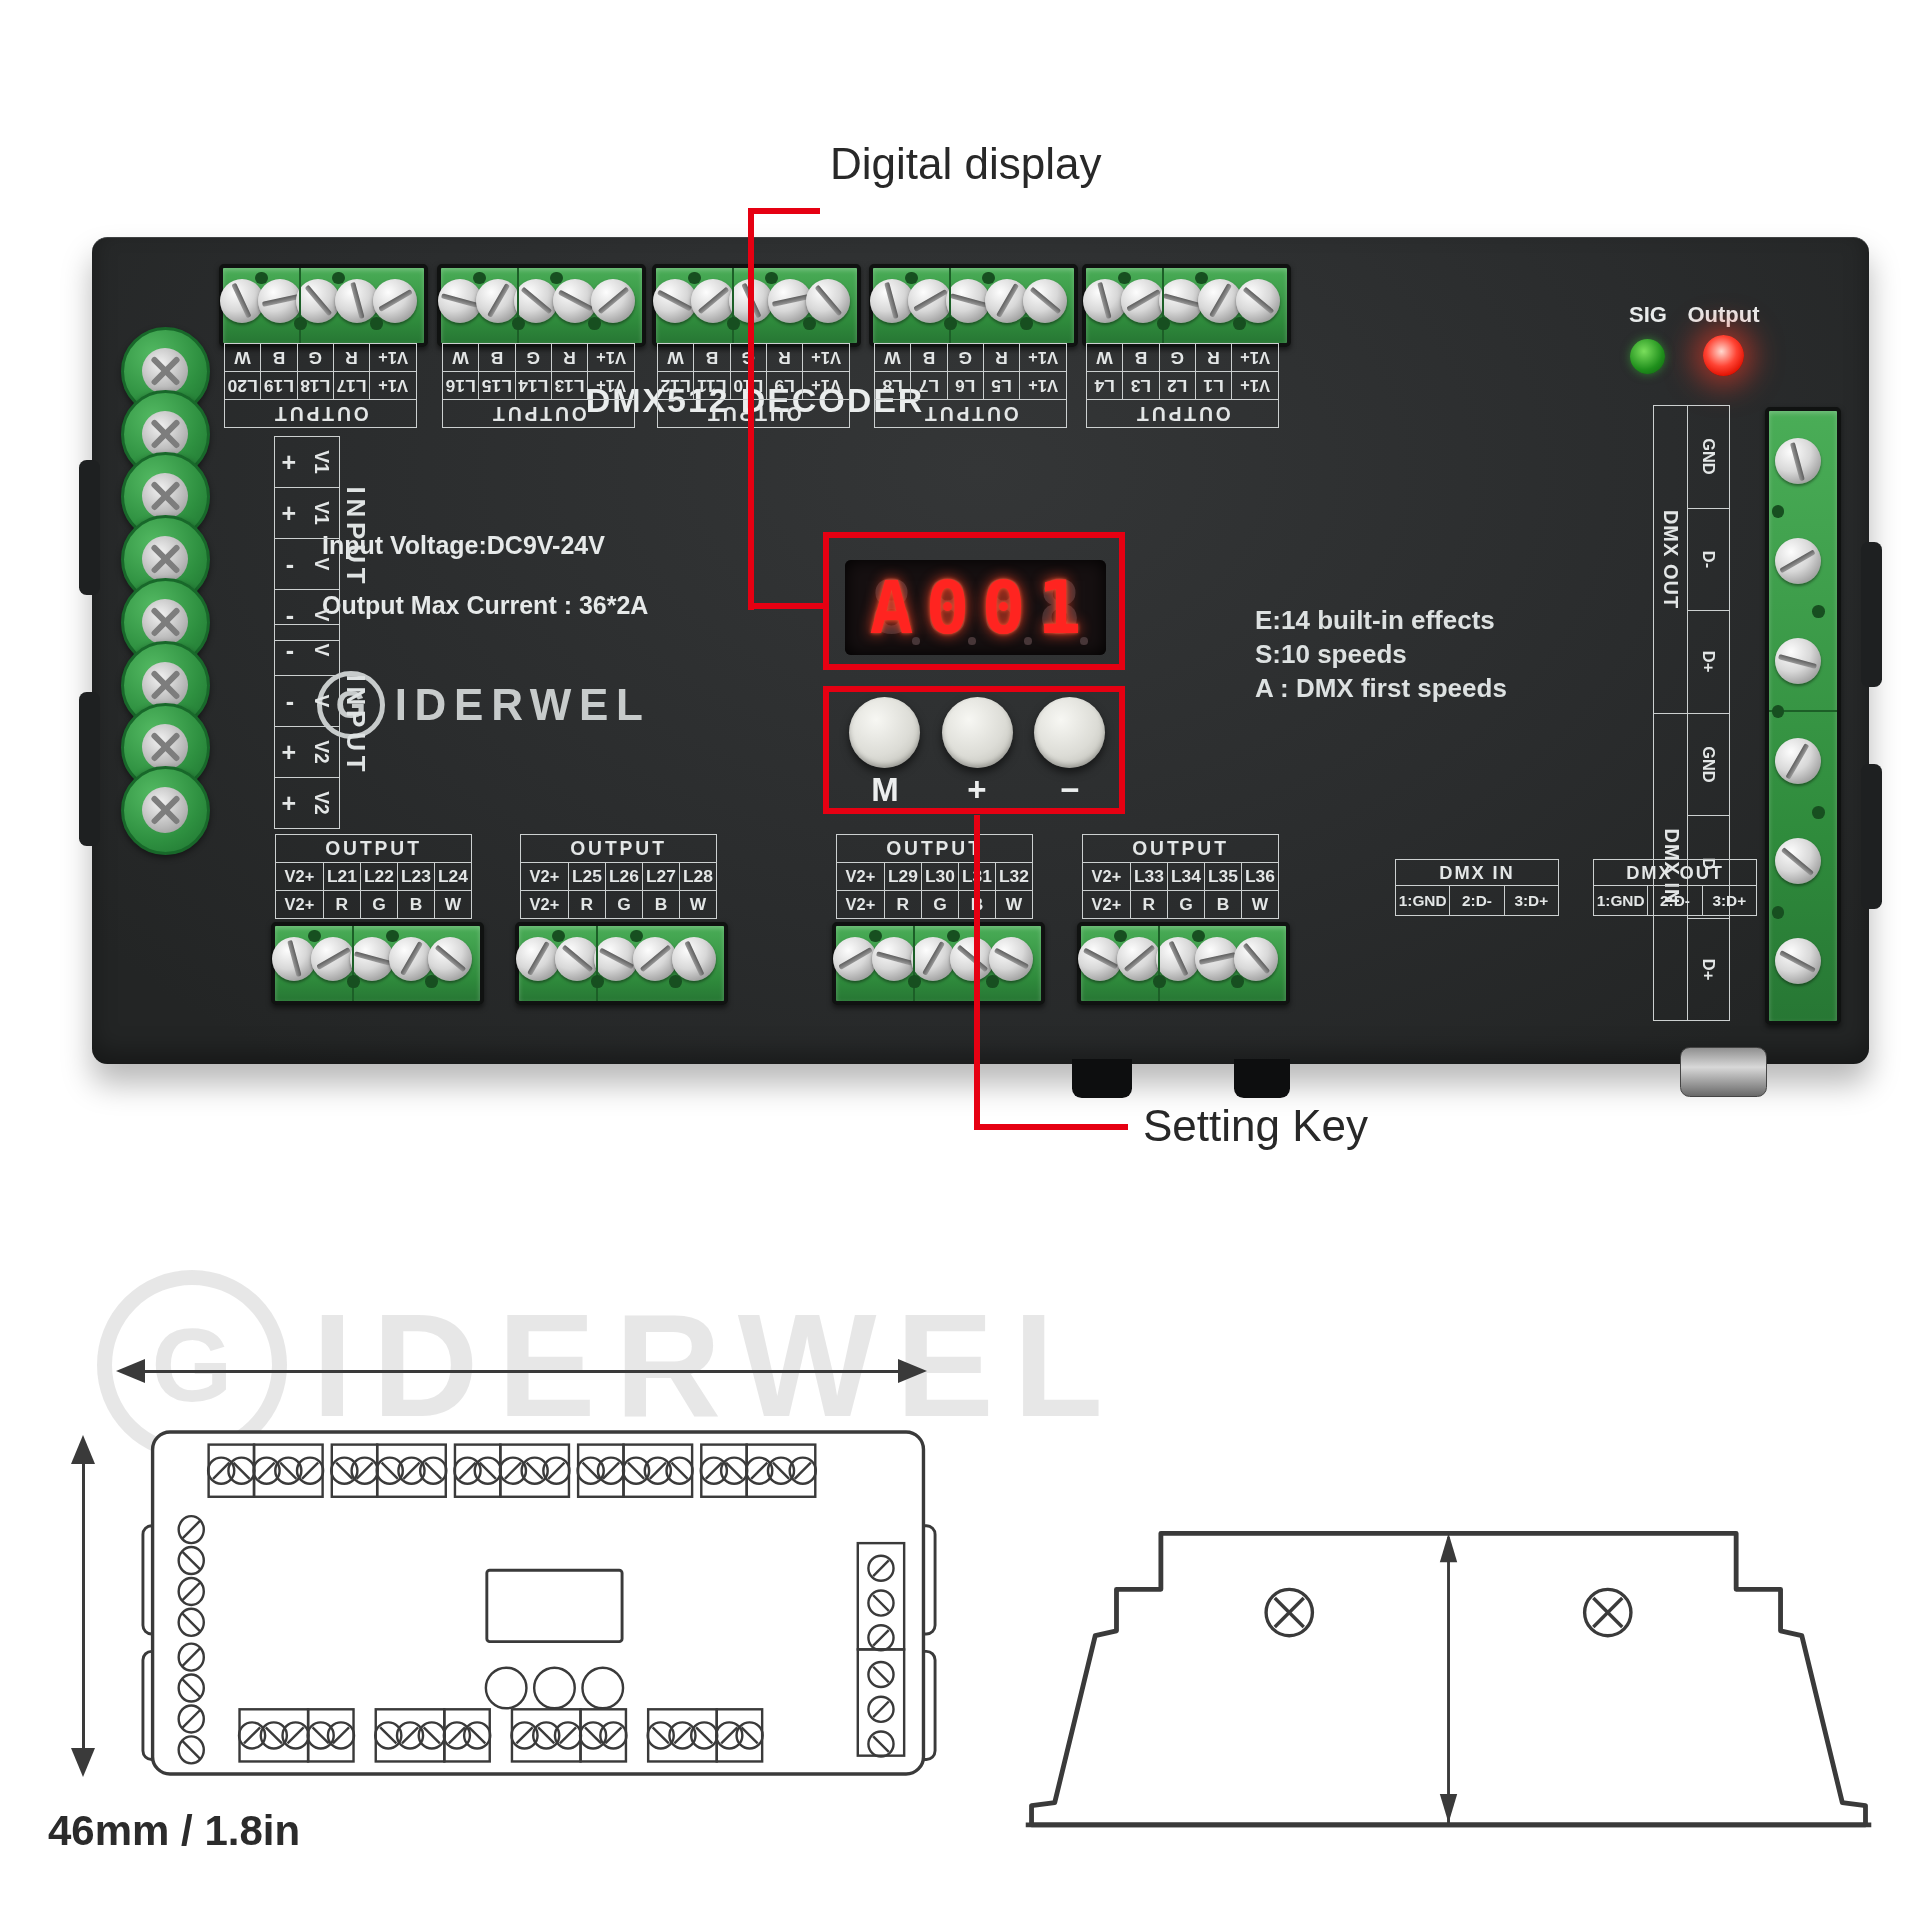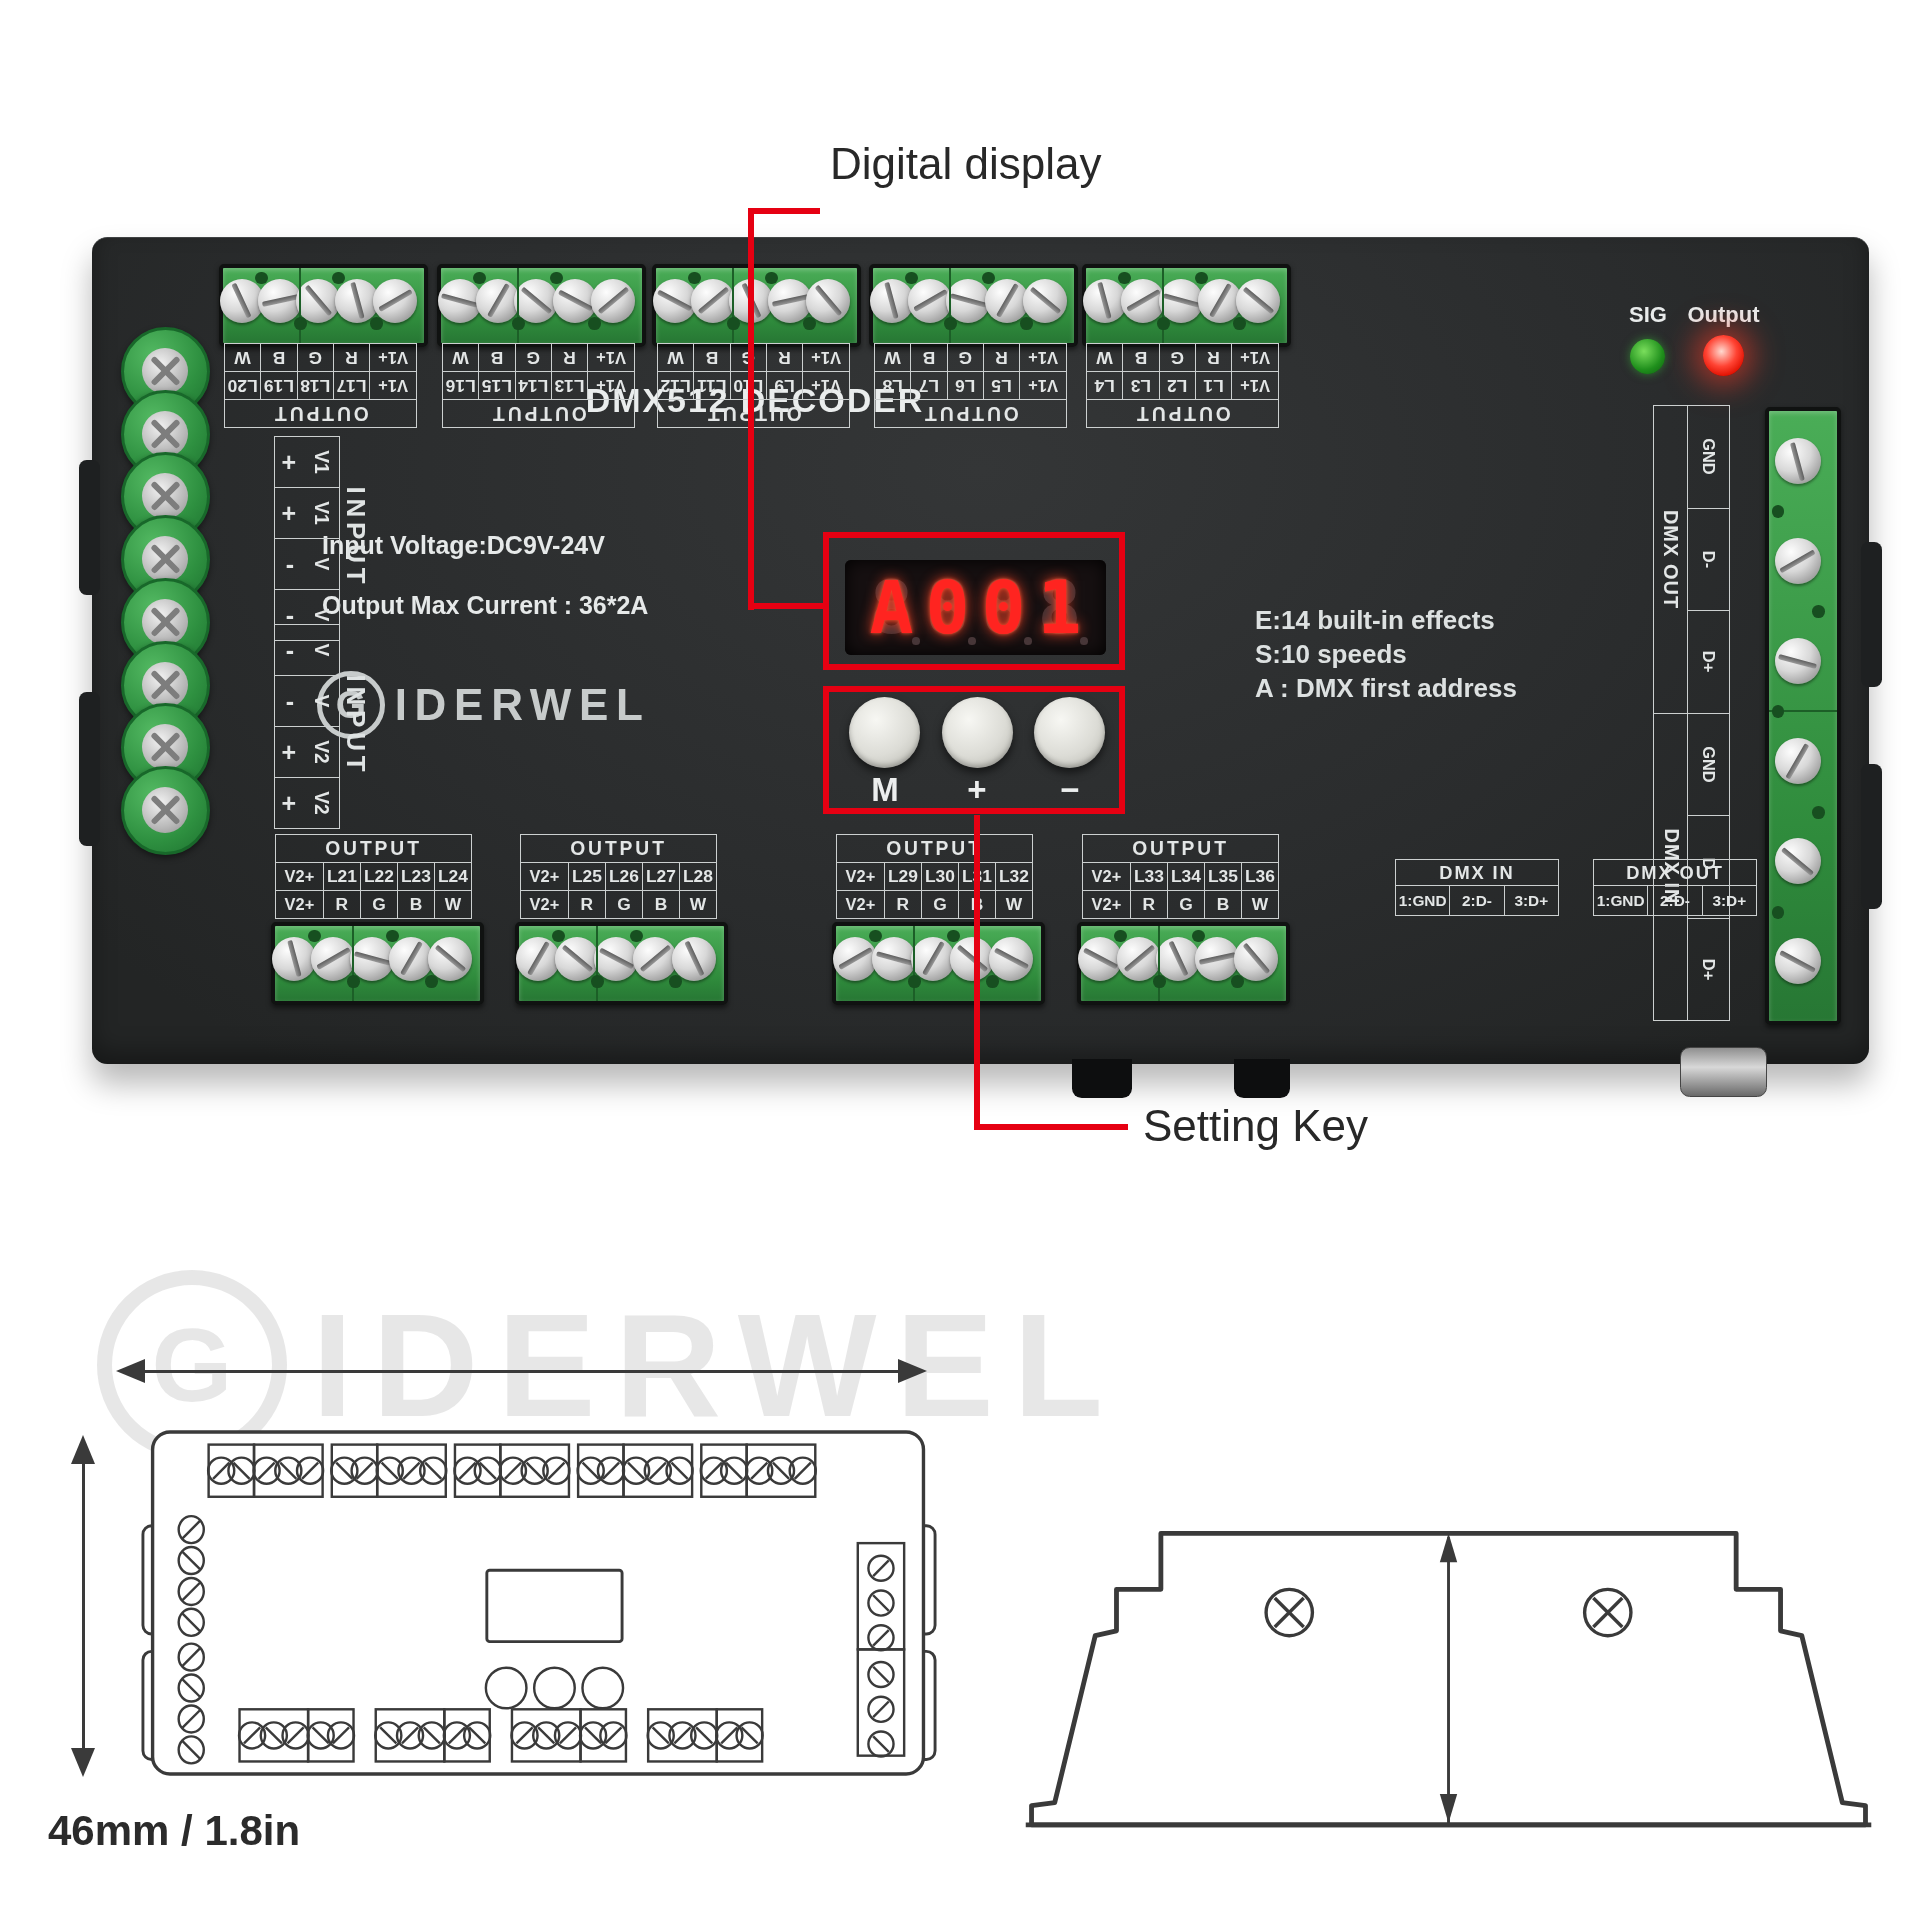--- a/index.html
+++ b/index.html
@@ -136,21 +136,21 @@
     <div class="brand">
       <div class="bring">
           <span>G</span>
         </div>
       <div class="bname">IDERWEL</div>
     </div>
 
     <div class="info">
       <div>E:14 built-in effects</div>
       <div>S:10 speeds</div>
-      <div>A : DMX first address</div>
+      <div>A : DMX first speeds</div>
     </div>
 
     <div class="led-label sig">SIG</div>
     <div class="led-label pwr">Output</div>
     <div class="led green"></div>
     <div class="led red"></div>
 
     <div id="display" class="display">
         <div class="dslot">
           <span class="dghost">8</span>

